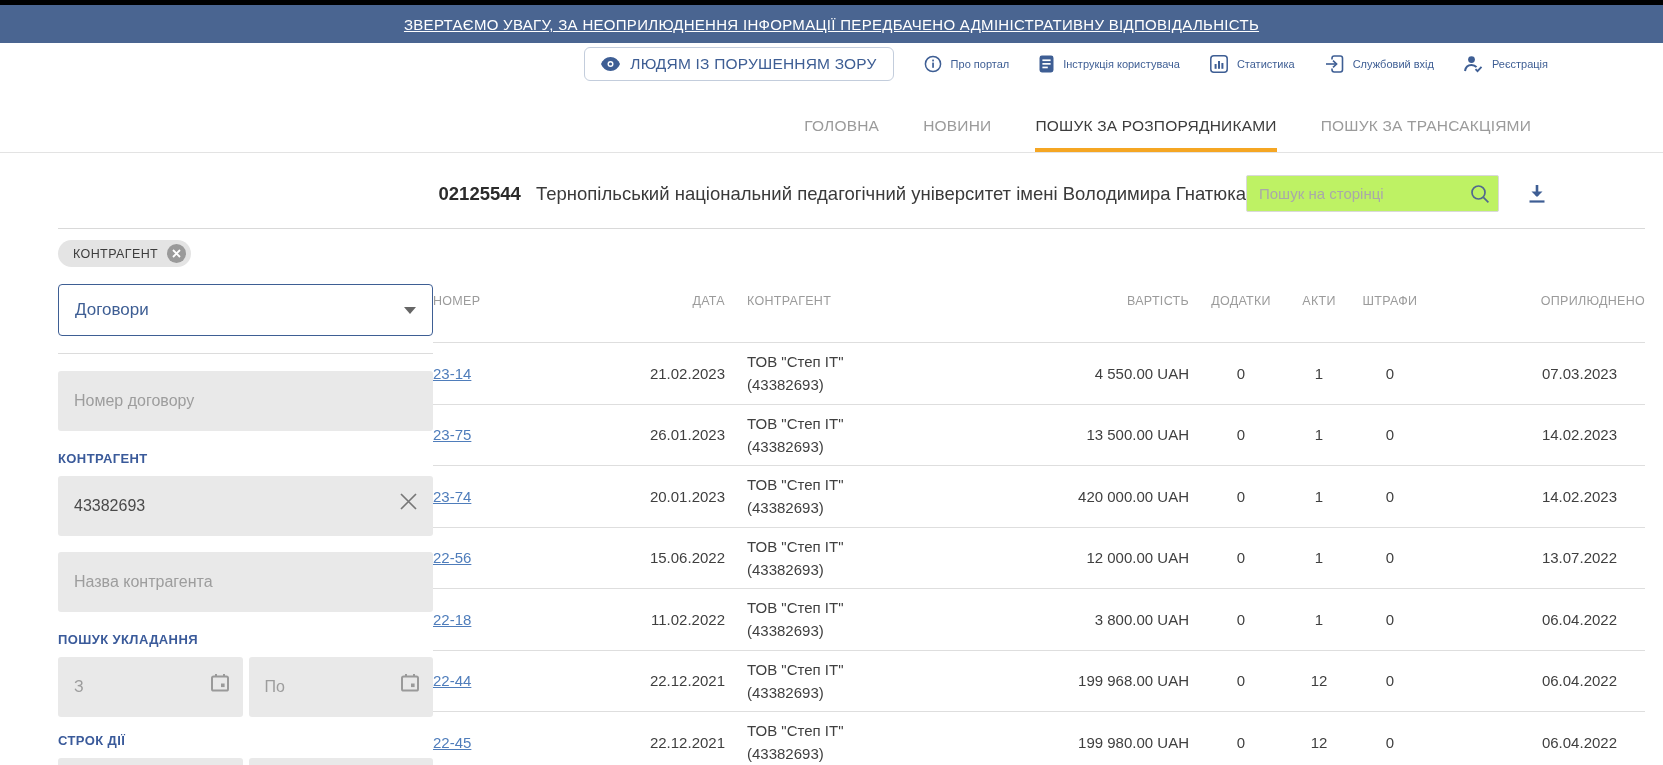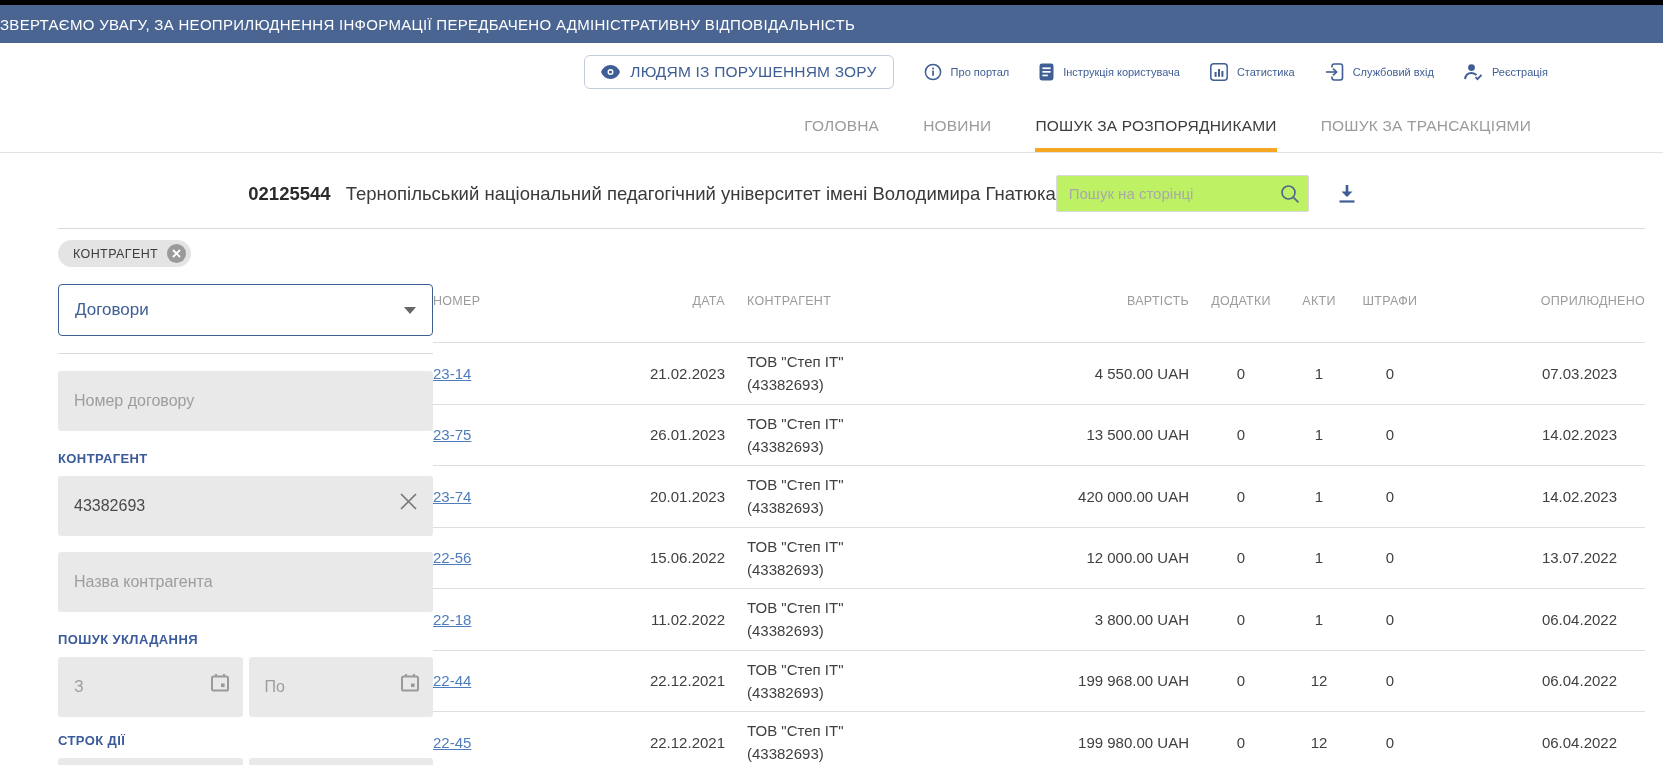--- a/index.html
+++ b/index.html
@@ -5,45 +5,45 @@
   * { margin:0; padding:0; box-sizing:border-box; }
   html,body { background:#fff; }
   body {
     width:1663px; height:765px; overflow:hidden; position:relative;
     font-family:"Liberation Sans", sans-serif; color:#3c3c3c;
   }
   .top-edge { height:5px; background:#000; width:100%; }
   
   .banner {
     height:38px; background:#4a6591; color:#fff; display:flex;
-    align-items:center; justify-content:flex-start; font-size:15px; letter-spacing:.3px;
+    align-items:center; justify-content:center; font-size:15px; letter-spacing:.3px;text-decoration:underline;
   }
   
   header {
     position:relative; height:110px; border-bottom:1px solid #e3e3e3;
     background:#fff; padding:0 115px 0 105px;
   }
   .logo { position:absolute; left:105px; top:40px; display:flex; align-items:center; gap:12px; cursor:pointer; }
   .logo-text { font-size:34px; color:#a8a8a8; font-weight:500; letter-spacing:1px; }
-  .top-links { display:flex; align-items:center; justify-content:flex-end; gap:30px; padding-top:12px; }
+  .top-links { display:flex; align-items:center; justify-content:flex-end; gap:30px; padding-top:4px; }
   .hlink { display:flex; align-items:center; gap:9px; color:#3e5e94; font-size:11px; text-decoration:none; cursor:pointer; white-space:nowrap; }
   .a11y-btn {
     display:flex; align-items:center; gap:10px; border:1px solid #c3cddc; border-radius:6px;
     background:#fff; color:#3e5e94; font-size:15.5px; padding:7px 16px; cursor:pointer;
     font-family:inherit; letter-spacing:.2px;
   }
   nav.tabs { position:absolute; right:132px; bottom:0; display:flex; gap:44px; }
   .tab {
     font-size:15.5px; color:#9b9b9b; text-decoration:none; padding-bottom:13px;
     letter-spacing:.2px; border-bottom:4px solid transparent; cursor:pointer; white-space:nowrap;
   }
   .tab.active { color:#3c3c3c; border-bottom-color:#f5a623; }
   
   main { padding:0 18px 0 58px; }
-  .title-row { display:flex; justify-content:center; align-items:center; margin:22px 0 16px; padding-right:96px; }
+  .title-row { display:flex; justify-content:flex-end; align-items:center; margin:22px 0 16px; padding-right:96px; }
   .title { font-size:18.5px; }
   .title .code { font-weight:bold; color:#2b2b2b; margin-right:10px; }
   .title .name { color:#3a3a3a; }
   .title-actions { display:flex; align-items:center; }
   .search-box { width:253px; height:37px; border:1px solid #d9d9d9; border-radius:2px; display:flex; align-items:center; background:#bef264; }
   .search-box input { flex:1; border:none; outline:none; background:transparent; padding:0 4px 0 12px; font-size:15px; color:#555; font-family:inherit; }
   .search-box input::placeholder { color:#a9a9a9; }
   .search-btn { width:38px; height:35px; border:none; background:transparent; display:flex; align-items:center; justify-content:center; cursor:pointer; }
   .dl-btn { border:none; background:transparent; margin-left:26px; cursor:pointer; display:flex; align-items:center; }
   .divider { border:none; border-top:1px solid #d9d9d9; }

